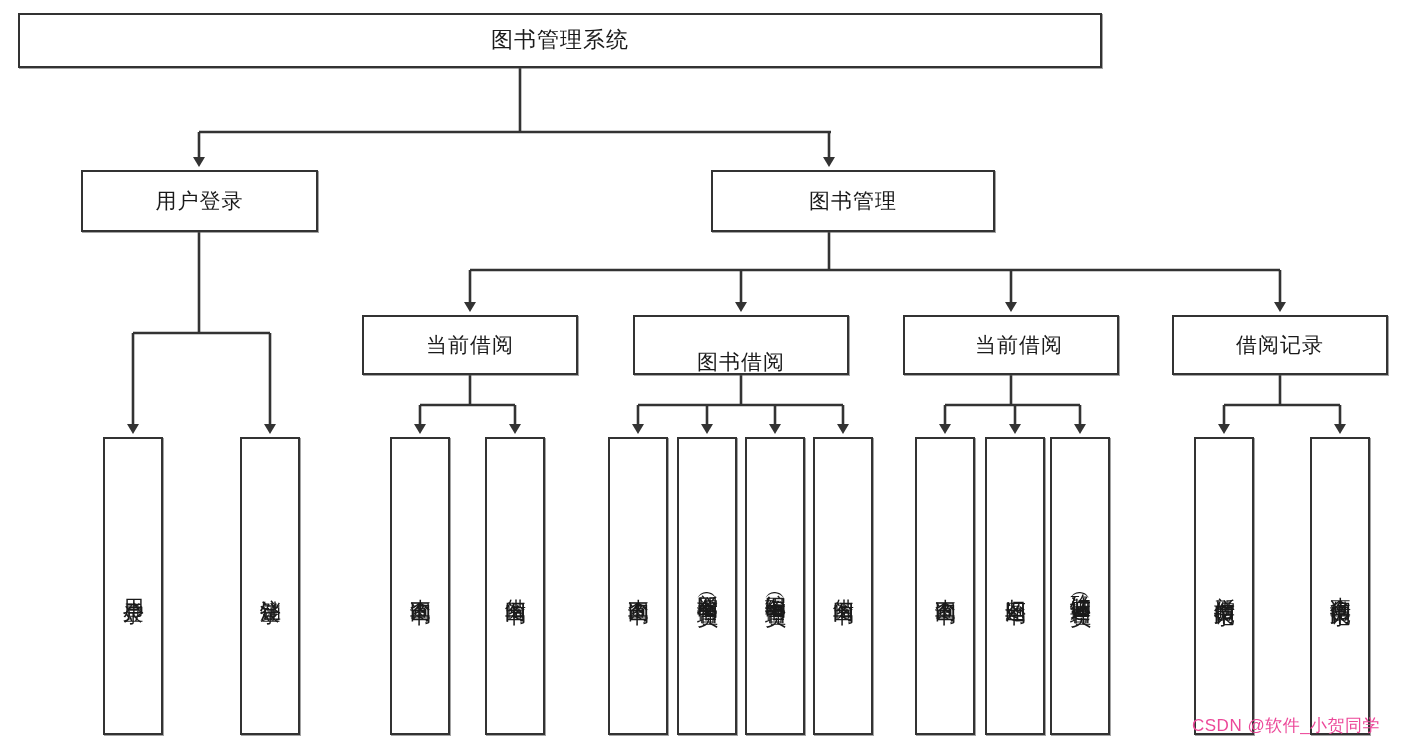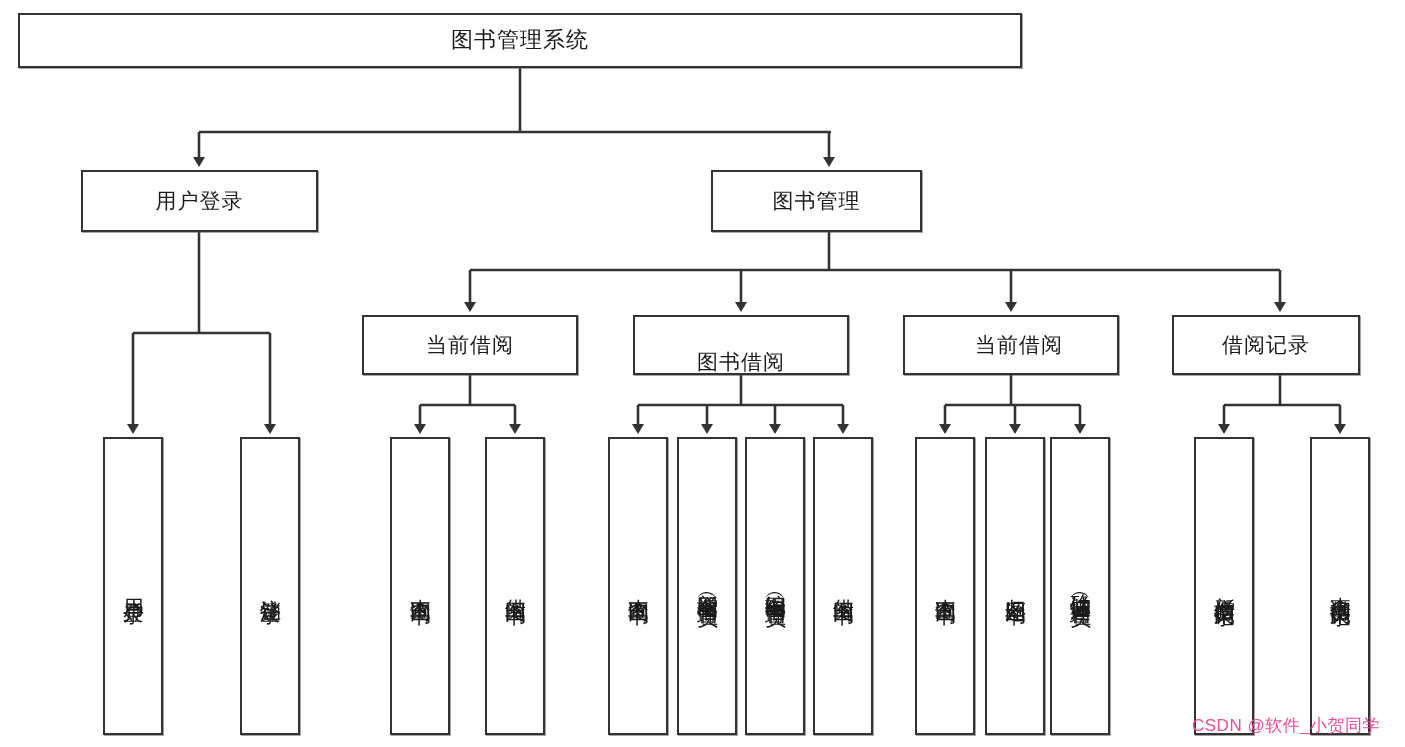--- a/index.html
+++ b/index.html
@@ -115,41 +115,41 @@
       <path d="M1015,405 L1015,425" marker-end="url(#arrow)"></path>
       <path d="M1080,405 L1080,425" marker-end="url(#arrow)"></path>
 
       <path d="M1280,375 L1280,405"></path>
       <path d="M1224,405 L1340,405"></path>
       <path d="M1224,405 L1224,425" marker-end="url(#arrow)"></path>
       <path d="M1340,405 L1340,425" marker-end="url(#arrow)"></path>
     </g>
   </svg>
 
-  <div class="node node-h node-root" id="node-root" style="left: 18px; top: 13px; width: 1004px; height: 55px; justify-content: center;">
+  <div class="node node-h node-root" id="node-root" style="left: 18px; top: 13px; width: 1084px; height: 55px; justify-content: center;">
     <span>图书管理系统</span>
   </div>
 
   <div class="node node-h" id="node-l2-0" style="left: 81px; top: 170px; width: 237px; height: 62px;">
     <span>用户登录</span>
   </div>
-  <div class="node node-h" id="node-l2-1" style="left: 711px; top: 170px; width: 211px; height: 62px;">
+  <div class="node node-h" id="node-l2-1" style="left: 711px; top: 170px; width: 284px; height: 62px;">
     <span>图书管理</span>
   </div>
 
   <div class="node node-h" id="node-l3-0" style="left: 362px; top: 315px; width: 216px; height: 60px;">
     <span>当前借阅</span>
   </div>
   <div class="node node-h" id="node-l3-1" style="left: 633px; top: 315px; width: 216px; height: 60px; align-items: flex-end;">
     <span>图书借阅</span>
   </div>
   <div class="node node-h" id="node-l3-2" style="left: 903px; top: 315px; width: 216px; height: 60px; padding-left: 16px;">
     <span>当前借阅</span>
   </div>
-  <div class="node node-h" id="node-l3-3" style="left: 1172px; top: 315px; width: 188px; height: 60px;">
+  <div class="node node-h" id="node-l3-3" style="left: 1172px; top: 315px; width: 216px; height: 60px;">
     <span>借阅记录</span>
   </div>
 
   <div class="node node-v" id="node-leaf-0" style="left: 103px; top: 437px; width: 60px; height: 298px;">
     <span class="vtext">用户登录</span>
   </div>
   <div class="node node-v" id="node-leaf-1" style="left: 240px; top: 437px; width: 60px; height: 298px;">
     <span class="vtext">注销登录</span>
   </div>
   <div class="node node-v" id="node-leaf-2" style="left: 390px; top: 437px; width: 60px; height: 298px;">

